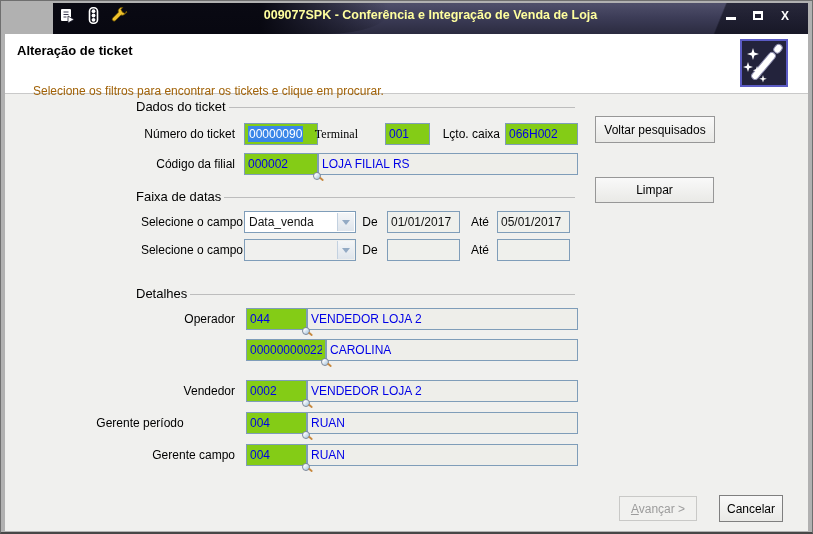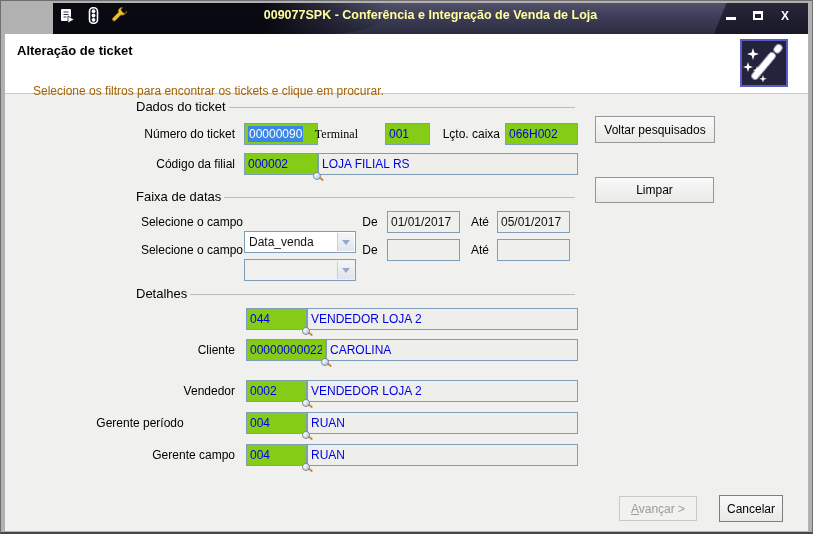--- a/index.html
+++ b/index.html
@@ -65,21 +65,21 @@
   .fld.sel-all span { background:#3a86e8; color:#fff; padding:1px 1px; }
 
   .code-wrap { position:absolute; }
   .code-wrap input { position:absolute; left:0; top:0; width:100%; height:22px; }
   .glass { position:absolute; right:-3px; bottom:-5px; width:8px; height:8px; border:1px solid #7d889a;
            border-radius:50%; background:linear-gradient(135deg,#ffffff 20%,#9fc0dc); z-index:3; }
   .glass::after { content:''; position:absolute; width:5px; height:2px; background:#c7893f;
                   right:-4px; bottom:-1px; transform:rotate(38deg); border-radius:1px; }
 
   .combo { position:absolute; height:22px; border:1px solid #7f9db9; background:#fff; font-size:12px;
-           color:#111; line-height:20px; padding:0 20px 0 4px; white-space:nowrap; overflow:hidden;margin-top:20px; }
+           color:#111; line-height:20px; padding:0 20px 0 4px; white-space:nowrap; overflow:hidden; }
   .combo.disabled { background:#f0f0ee; }
   .combo-arrow { position:absolute; right:1px; top:1px; width:17px; height:18px;
                  background:linear-gradient(#f4f6f8,#dfe5ec); border-left:1px solid #c3d1e0;
                  display:flex; align-items:center; justify-content:center; }
   .combo-arrow::after { content:''; width:0; height:0; border:4px solid transparent; border-top:5px solid #93aac4; margin-top:4px; }
 
   .btn { position:absolute; background:linear-gradient(#f9f9f9,#e9e9e6); border:1px solid #979797;
          font-family:"Liberation Sans", sans-serif; font-size:12px; color:#000; text-align:center; cursor:default; }
   .btn.disabled { background:#f1f1ef; border-color:#c9c9c7; color:#9c9c9c; }
   .btn u { text-decoration:underline; }
@@ -188,27 +188,27 @@
       <span class="combo-arrow"></span>
     </div>
     <div class="lbl" style="left:352px; top:205px; width:26px; text-align:center;">De</div>
     <input class="fld datefld" style="left: 382px; top: 205px; width: 73px;" value="">
     <div class="lbl" style="left:460px; top:205px; width:30px; text-align:center;">Até</div>
     <input class="fld datefld" style="left: 492px; top: 205px; width: 73px;" value="">
 
     <div class="grp-cap" style="left:128px; top:252px;">Detalhes</div>
     <div class="grp-line" style="left:180px; top:260px; width:390px;"></div>
 
+    <div class="lbl" style="left:40px; top:274px; width:190px;">Operador</div>
     <div class="code-wrap" style="left:241px; top:274px; width:61px; height:22px;">
       <input class="fld" value="044" style="">
       <span class="glass"></span>
     </div>
     <div class="fld ro" style="left:302px; top:274px; width:271px;">VENDEDOR LOJA 2</div>
 
-    <div class="lbl" style="left:40px; top:305px; width:190px;">Cliente</div>
     <div class="code-wrap" style="left:241px; top:305px; width:80px; height:22px;">
       <input class="fld" value="00000000022" style="">
       <span class="glass"></span>
     </div>
     <div class="fld ro" style="left:321px; top:305px; width:252px;">CAROLINA</div>
 
     <div class="lbl" style="left:40px; top:346px; width:190px;">Vendedor</div>
     <div class="code-wrap" style="left:241px; top:346px; width:61px; height:22px;">
       <input class="fld" value="0002" style="">
       <span class="glass"></span>

